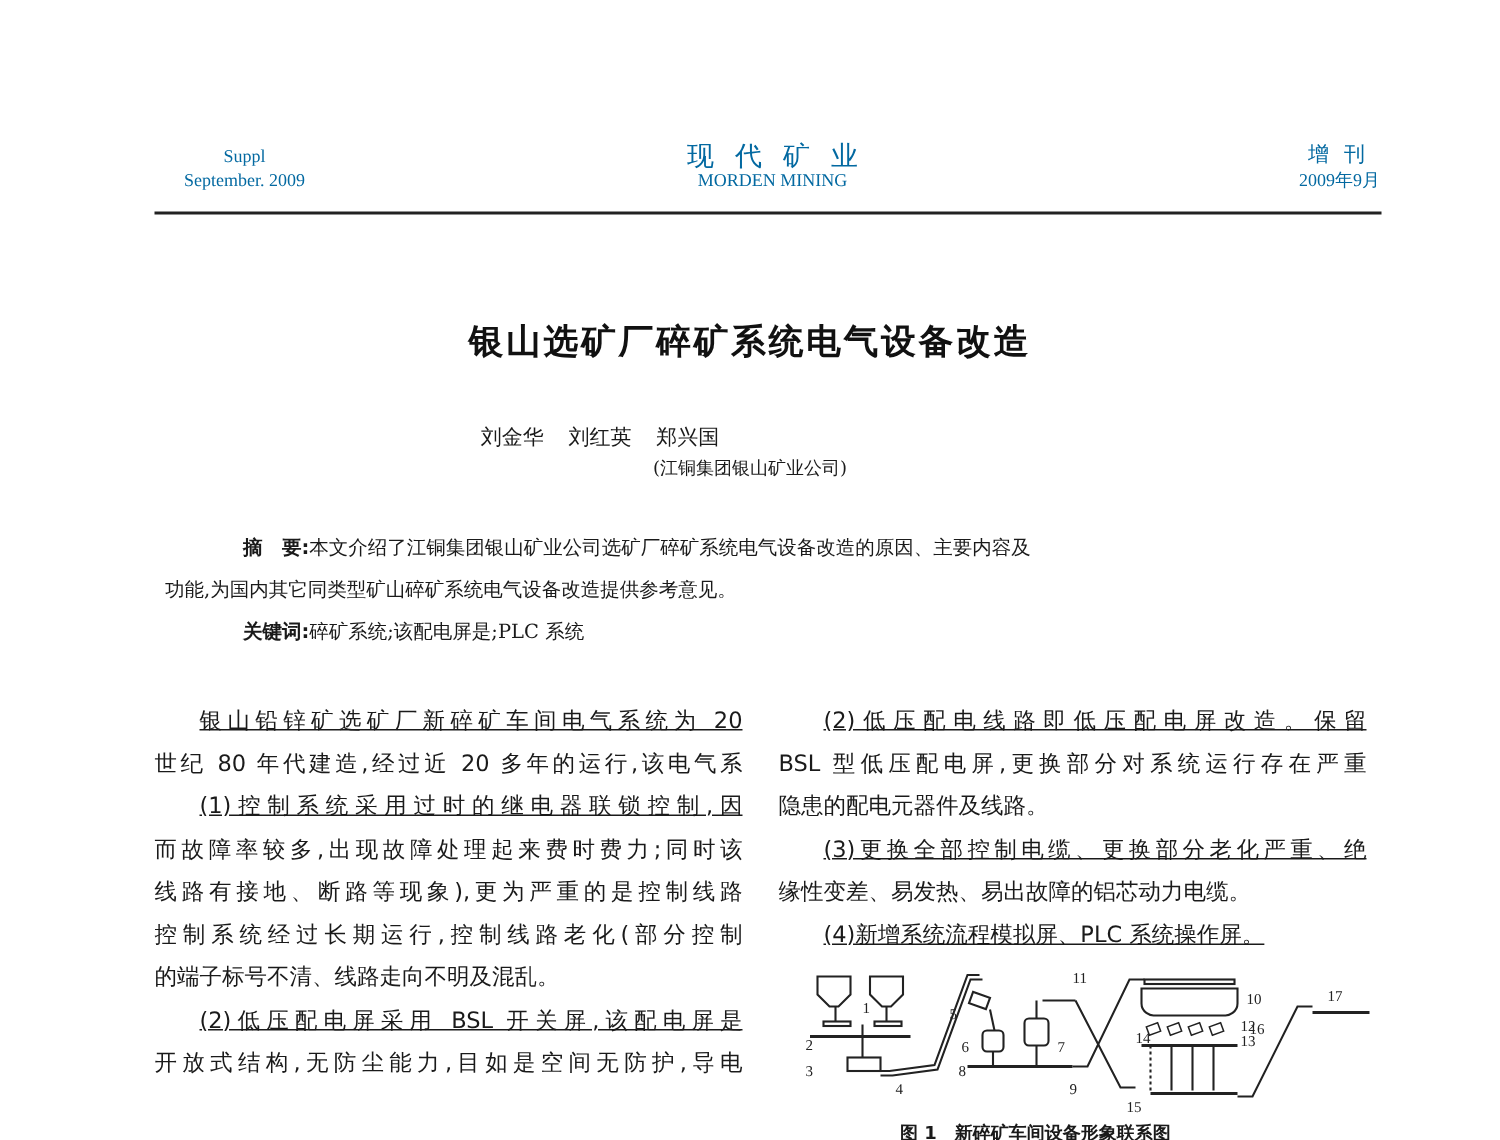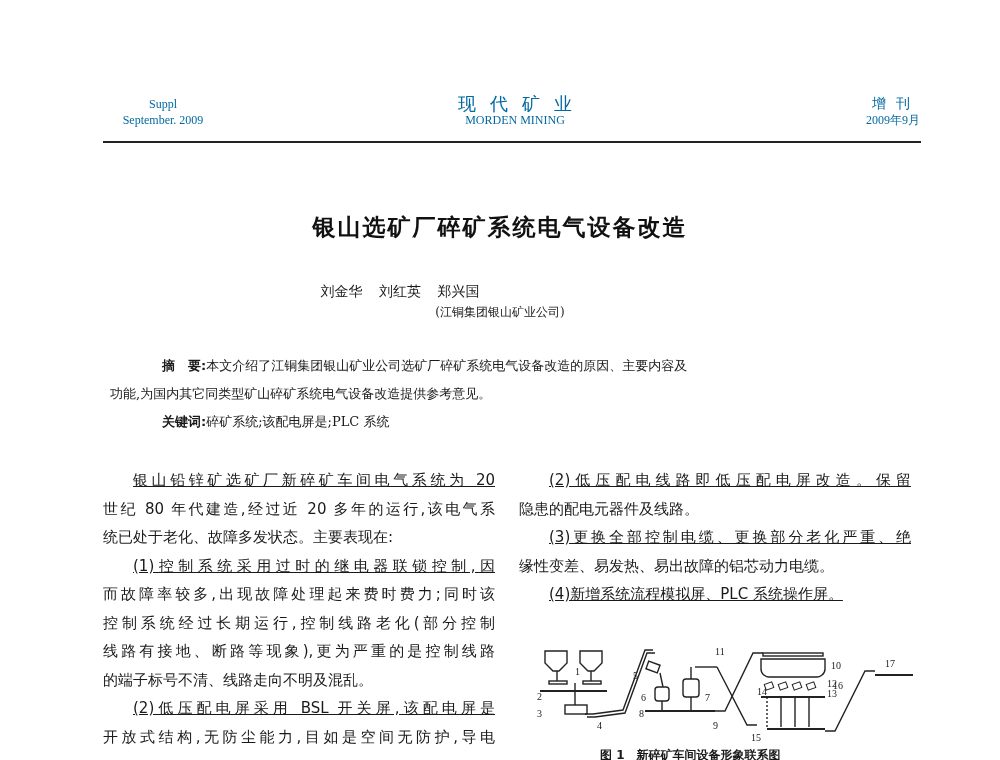--- a/index.html
+++ b/index.html
@@ -53,32 +53,32 @@
 
 <div class="abs abstract">
   <div class="p1"><span class="label">摘　要:</span><span>本文介绍了江铜集团银山矿业公司选矿厂碎矿系统电气设备改造的原因、主要内容及</span></div>
   <div>功能,为国内其它同类型矿山碎矿系统电气设备改造提供参考意见。</div>
   <div class="kw"><span class="label">关键词:</span><span>碎矿系统;该配电屏是;PLC 系统</span></div>
 </div>
 
 <div class="abs col col-left">
   <p class="ind">银山铅锌矿选矿厂新碎矿车间电气系统为 20</p>
   <p>世纪 80 年代建造,经过近 20 多年的运行,该电气系</p>
-  <p class="last">统已处于老化、故障多发状态。主要表现在:</p>
   <p class="ind">(1)控制系统采用过时的继电器联锁控制,因</p>
   <p>而故障率较多,出现故障处理起来费时费力;同时该</p>
+  <p>线路有接地、断路等现象),更为严重的是控制线路</p>
   <p>控制系统经过长期运行,控制线路老化(部分控制</p>
-  <p>线路有接地、断路等现象),更为严重的是控制线路</p>
   <p class="last">的端子标号不清、线路走向不明及混乱。</p>
   <p class="ind">(2)低压配电屏采用 BSL 开关屏,该配电屏是</p>
   <p>开放式结构,无防尘能力,目如是空间无防护,导电</p>
 </div>
 
 <div class="abs col col-right">
   <p class="ind">(2)低压配电线路即低压配电屏改造。保留</p>
+  <p>BSL 型低压配电屏,更换部分对系统运行存在严重</p>
   <p class="last">隐患的配电元器件及线路。</p>
   <p class="ind">(3)更换全部控制电缆、更换部分老化严重、绝</p>
   <p class="last">缘性变差、易发热、易出故障的铝芯动力电缆。</p>
   <p class="ind last">(4)新增系统流程模拟屏、PLC 系统操作屏。</p>
 </div>
 
 <svg class="abs diagram" viewBox="0 0 380 100" fill="none" stroke="#222" stroke-width="1.4" font-family="Liberation Serif, serif" font-size="10">
 
   <path d="M10 6 h22 v12 l-8 8 h-6 l-8 -8 z"></path>
   <path d="M45 6 h22 v12 l-8 8 h-6 l-8 -8 z"></path>

